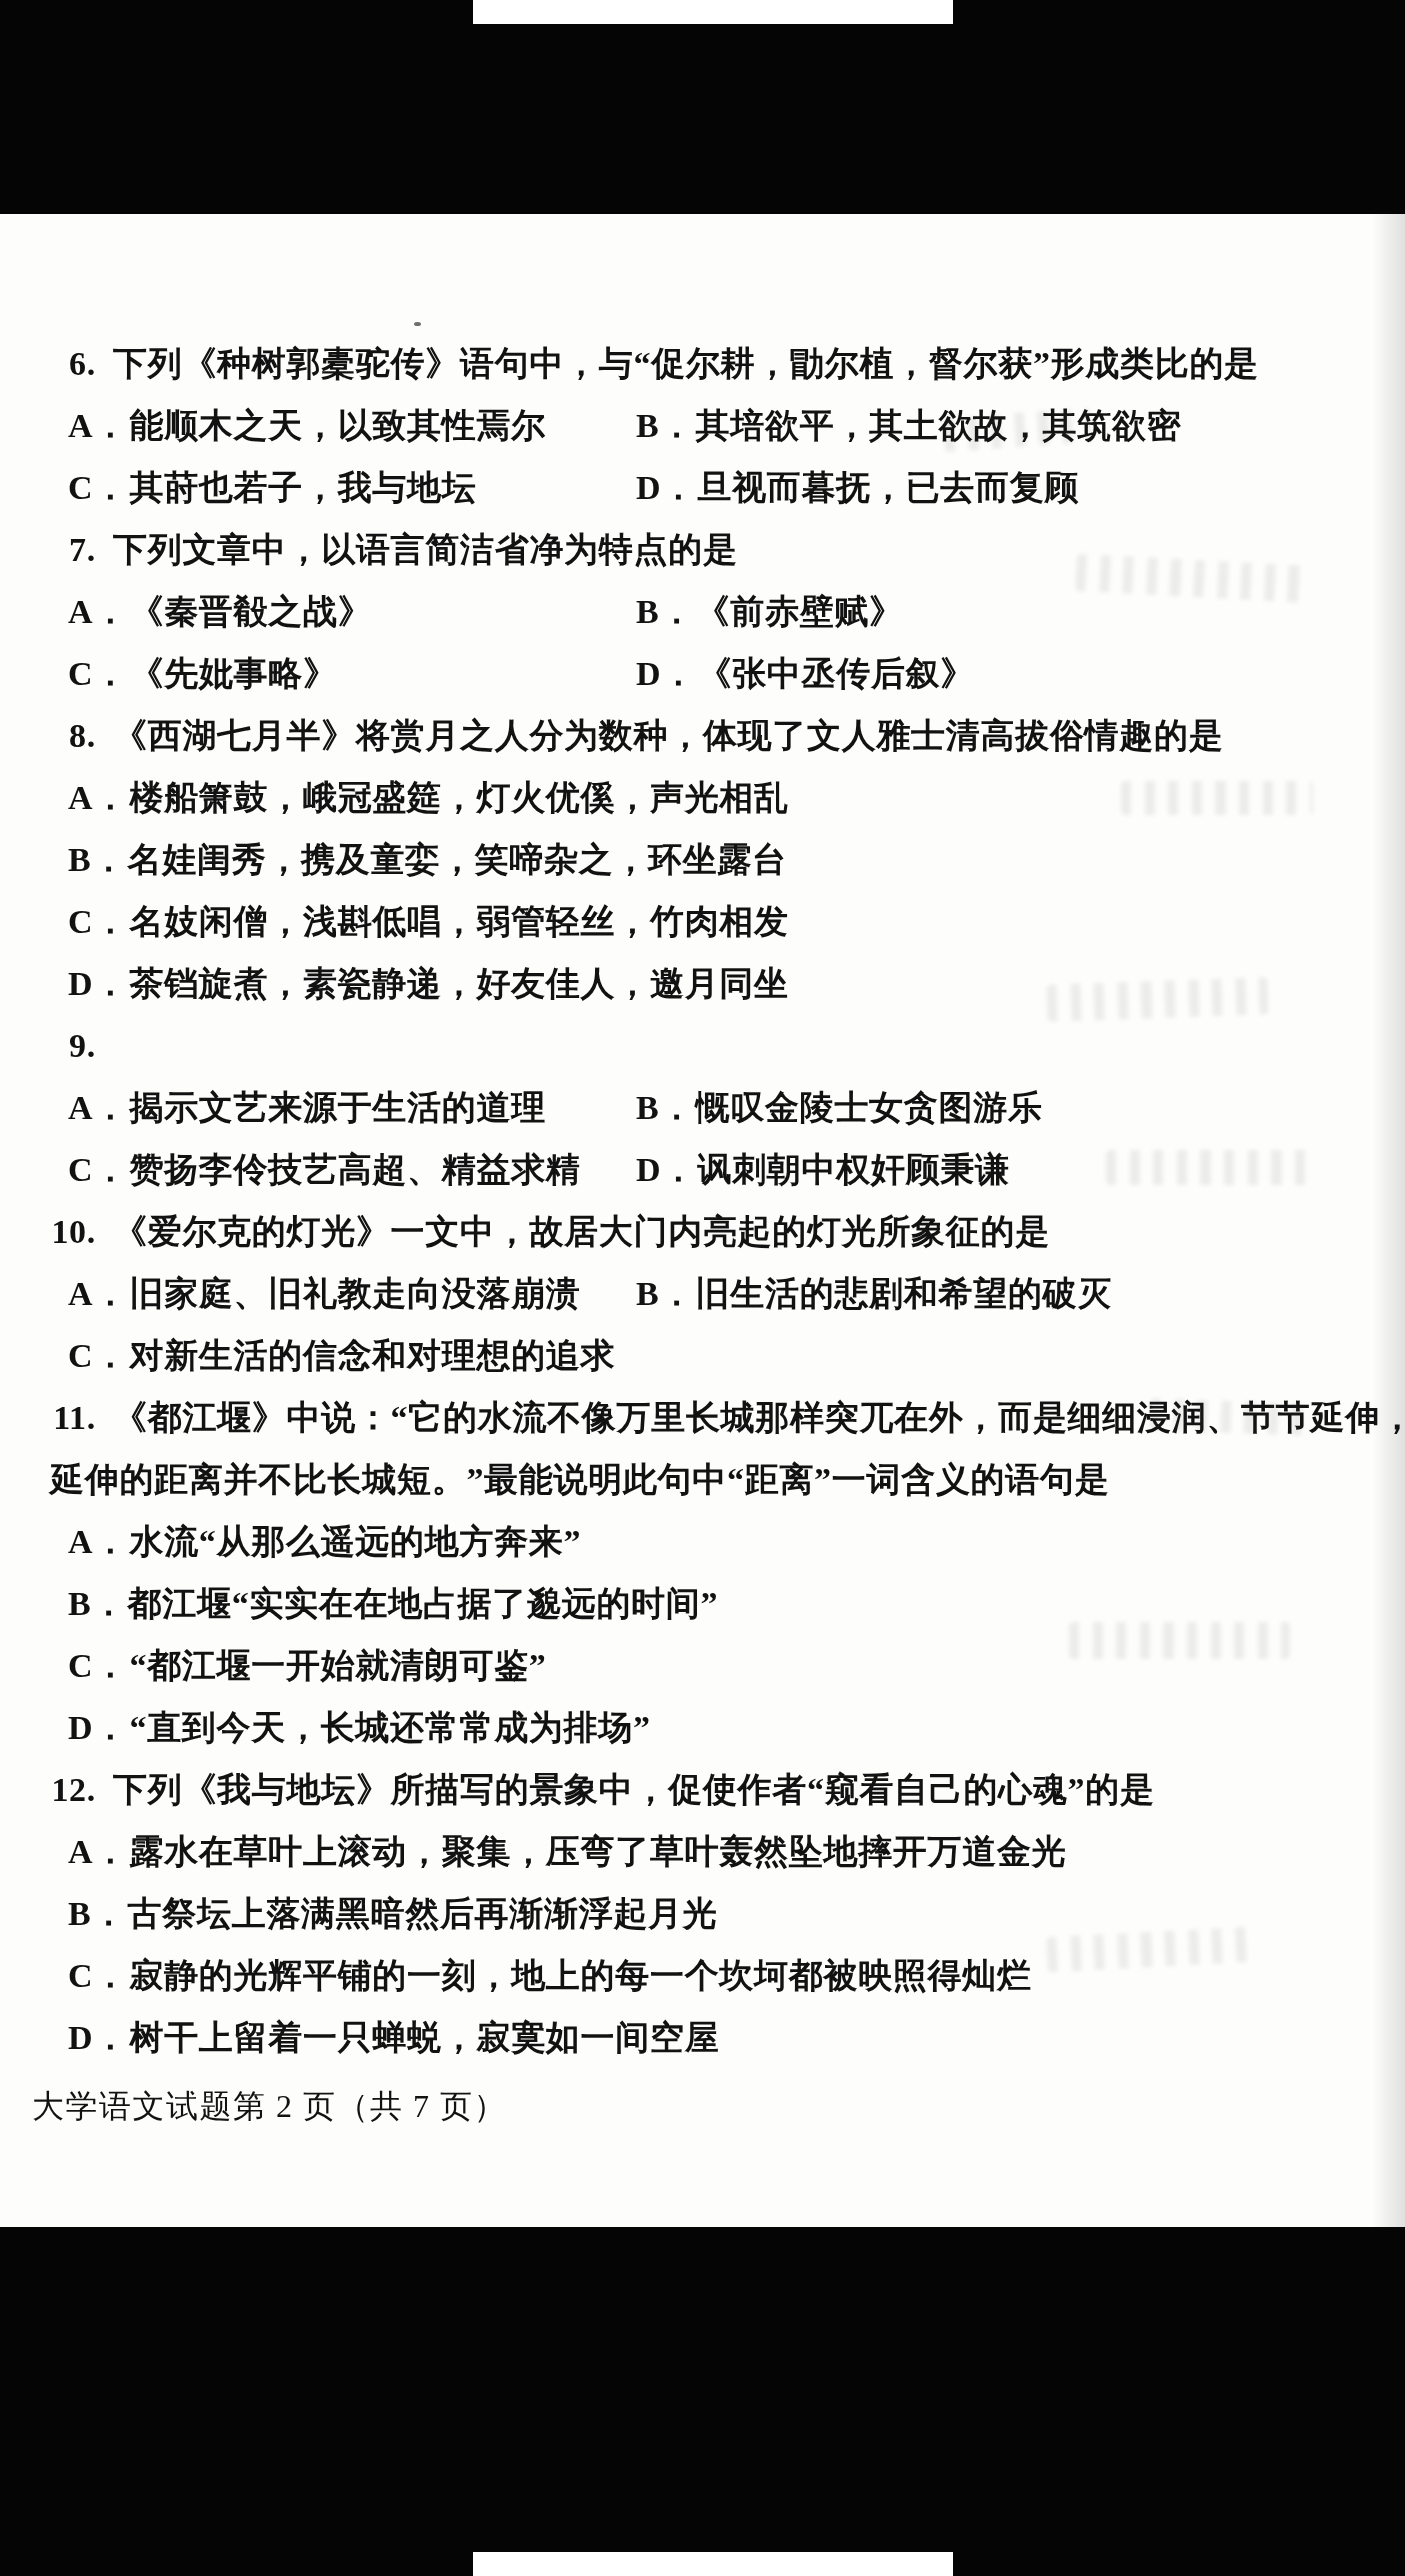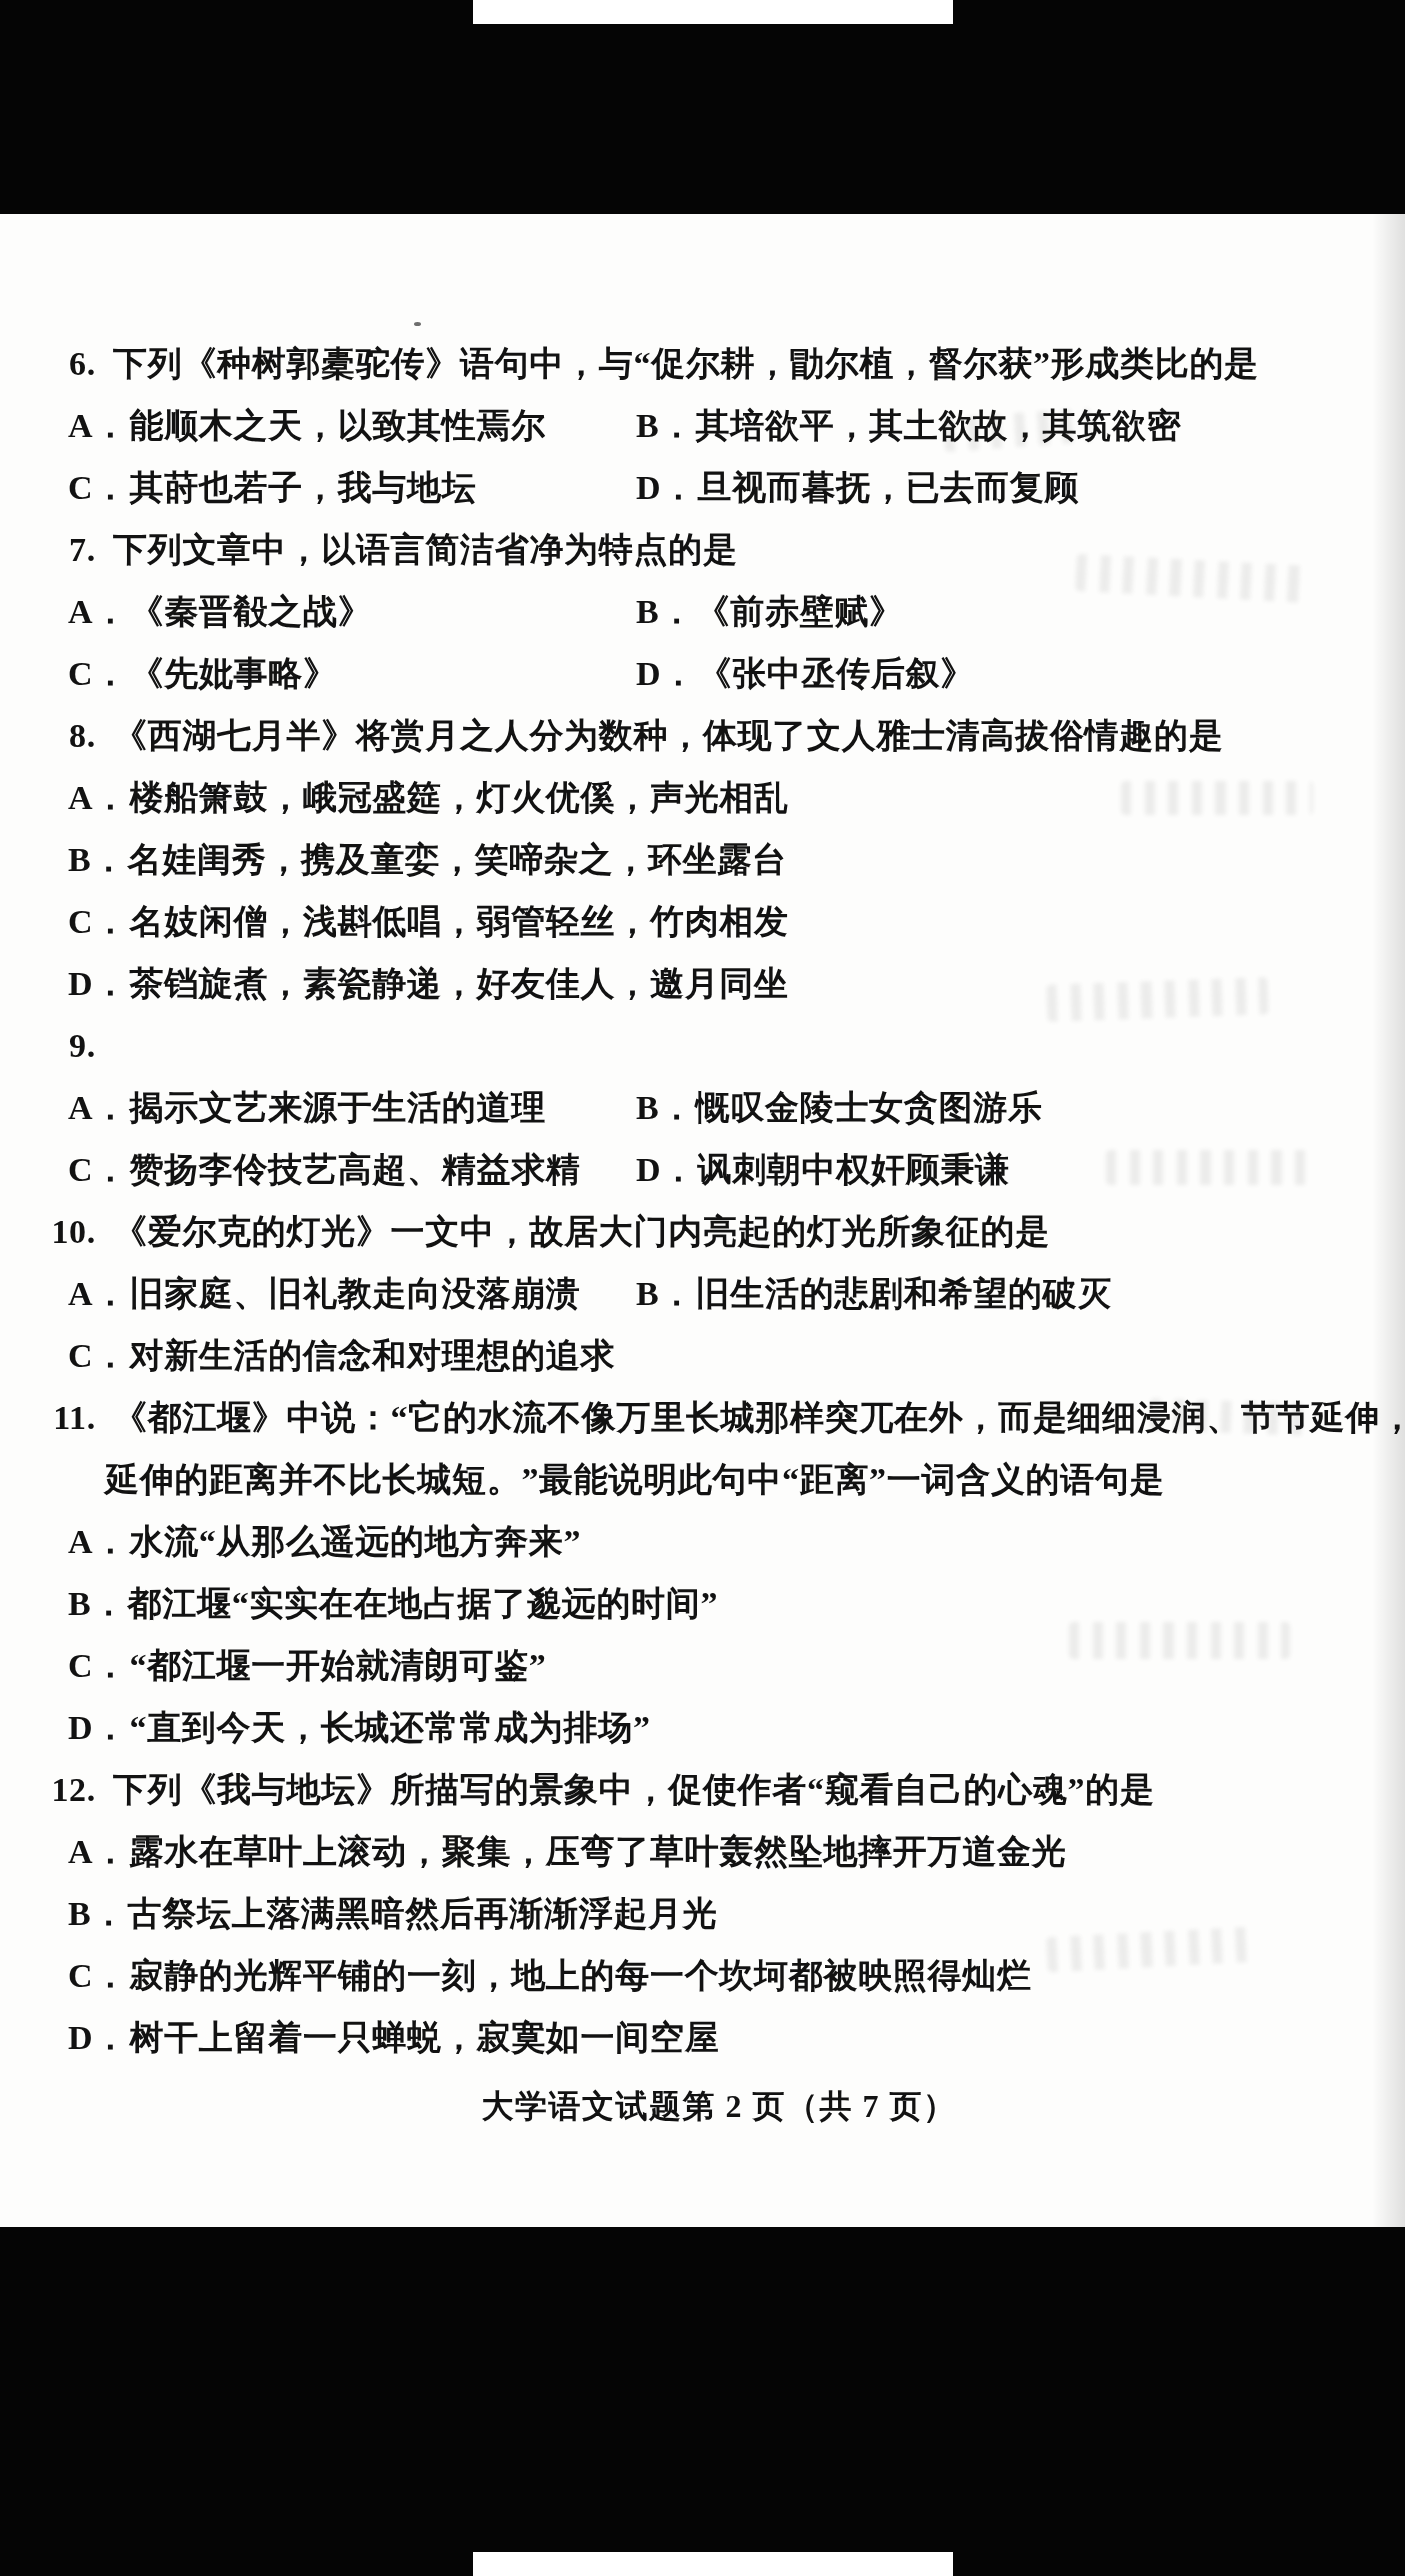--- a/index.html
+++ b/index.html
@@ -39,33 +39,32 @@
     display: flex;
     align-items: center;
     white-space: nowrap;
   }
   .qnum {
     width: 96px;
     text-align: right;
     flex: 0 0 96px;
   }
   .qstem { margin-left: 17px; }
-  .stem2 { padding-left: 105px; }
+  .stem2 { padding-left: 50px; }
   .optrow { padding-left: 68px; }
   .opt { display: inline-block; }
   .opt-left { width: 568px; flex: 0 0 568px; }
   .optlabel { margin-right: 1.5px; }
   .footer-row {
     margin-top: 16px;
     height: 44px;
     display: flex;
-    justify-content: center;
     align-items: center;
     font-size: 32px;
-    font-weight: 700;
+    font-weight: 400;
     letter-spacing: 1.5px;
     margin-left: 32px;
   }
   
   .artifact {
     position: absolute;
     background: repeating-linear-gradient(90deg,
       rgba(70,70,70,0.30) 0 10.3px, rgba(0,0,0,0) 10.3px 23.6px);
     filter: blur(2.2px);
     opacity: 0.30;

